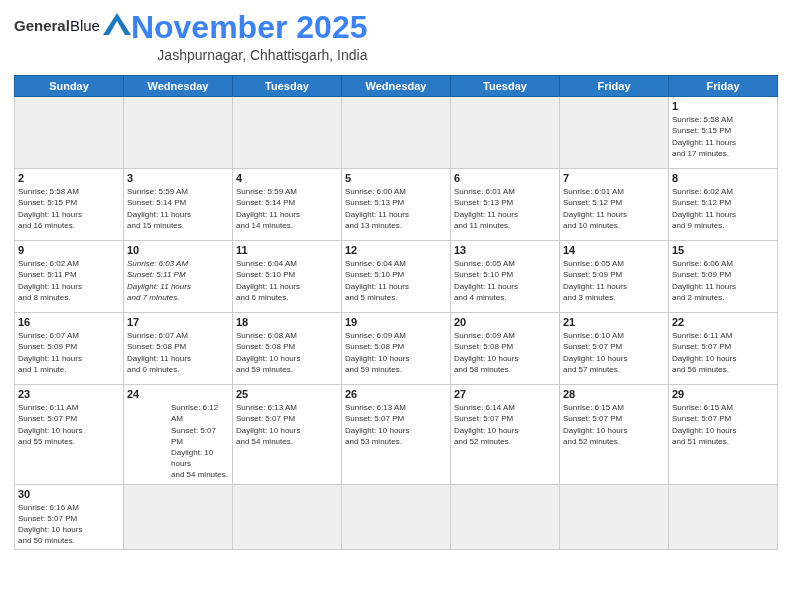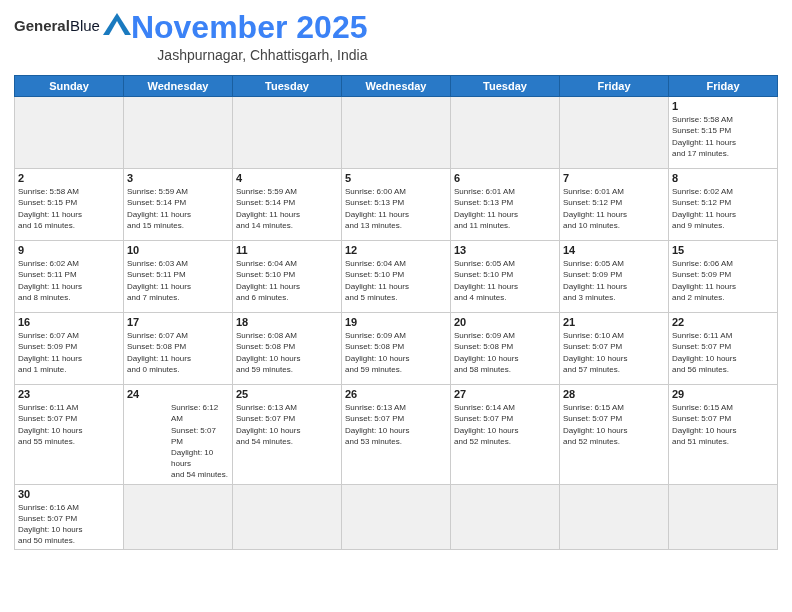--- a/index.html
+++ b/index.html
@@ -203,21 +203,21 @@
         <tr>
           <td>
             <span class="day-number">9</span>
             <div class="day-info" style="white-space: pre-line;">Sunrise: 6:02 AM
 Sunset: 5:11 PM
 Daylight: 11 hours
 and 8 minutes.</div>
           </td>
           <td>
             <span class="day-number">10</span>
-            <div class="day-info" style="white-space: pre-line;">Sunrise: 6:03 AM
+            <div class="day-info" style="white-space: pre-line; font-style: italic;">Sunrise: 6:03 AM
 Sunset: 5:11 PM
 Daylight: 11 hours
 and 7 minutes.</div>
           </td>
           <td>
             <span class="day-number">11</span>
             <div class="day-info" style="white-space: pre-line;">Sunrise: 6:04 AM
 Sunset: 5:10 PM
 Daylight: 11 hours
 and 6 minutes.</div>

